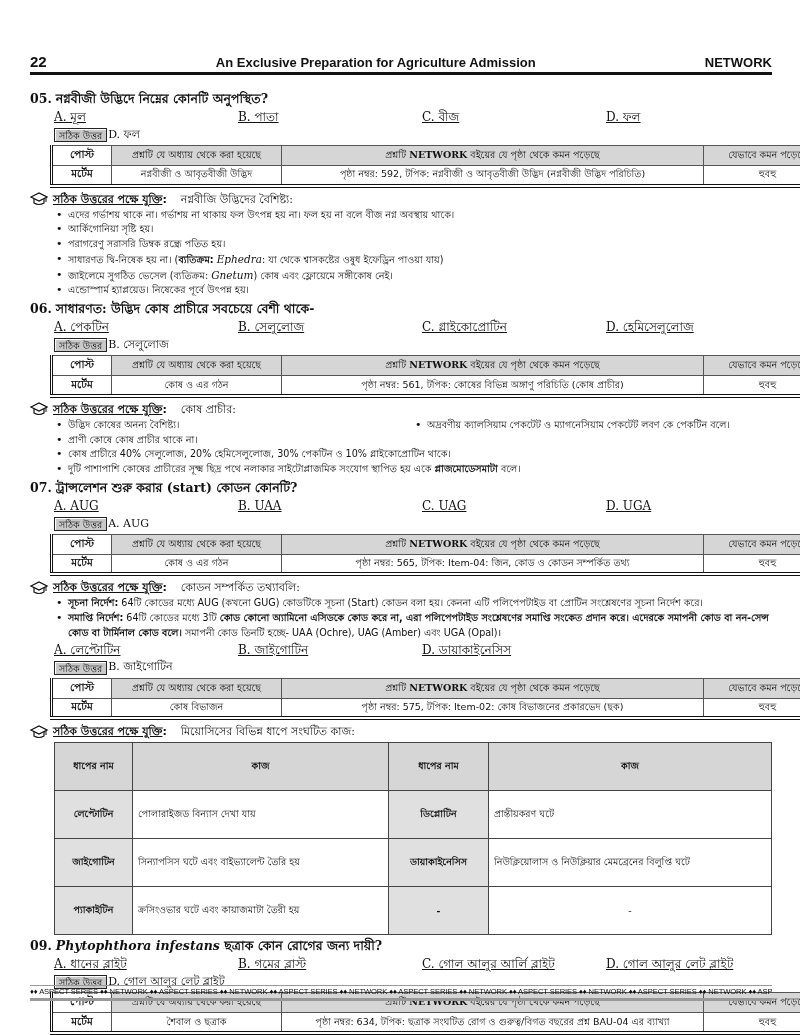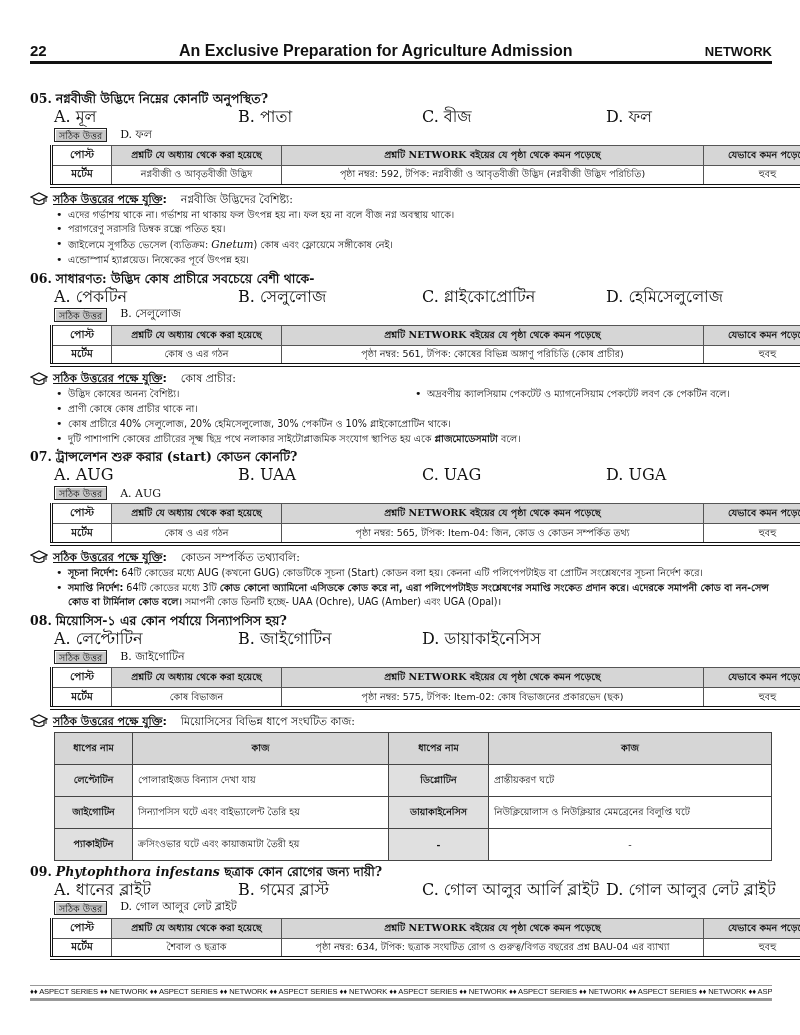--- a/index.html
+++ b/index.html
@@ -1,52 +1,52 @@
 <!DOCTYPE html>
 <html><head>
 <meta charset="utf-8">
 <style>
   * { box-sizing: border-box; margin: 0; padding: 0; }
   html, body { width: 800px; height: 1035px; background: #ffffff; }
   body { font-family: "DejaVu Serif", serif; color: #111; position: relative; overflow: hidden; }
 
-  .header { position: absolute; left: 30px; top: 42px; width: 742px; height: 22px; display: flex; align-items: baseline; justify-content: space-between; border-bottom: 3px solid #111; padding-bottom: 2px; }
+  .header { position: absolute; left: 30px; top: 53px; width: 742px; height: 22px; display: flex; align-items: baseline; justify-content: space-between; border-bottom: 3px solid #111; padding-bottom: 2px; }
   .header .pg { font-family: "Liberation Sans", sans-serif; font-weight: bold; font-size: 15px; }
-  .header .title { font-family: "Liberation Sans", sans-serif; font-weight: bold; font-size: 16px; }
+  .header .title { font-family: "Liberation Sans", sans-serif; font-weight: bold; font-size: 13px; }
   .header .brand { font-family: "Liberation Sans", sans-serif; font-weight: bold; font-size: 13px; }
 
   .content { position: absolute; left: 30px; top: 88px; width: 742px; }
 
   .q-title { font-size: 12.5px; font-weight: bold; line-height: 18px; margin-top: 2px; }
   .q-title .num { margin-right: 4px; }
   .q-title i { font-style: italic; }
-  .options { display: flex; padding-left: 24px; font-size: 16px; line-height: 18px; }
+  .options { display: flex; padding-left: 24px; font-size: 12px; line-height: 18px; text-decoration: underline; }
   .options .opt { flex: 0 0 184px; }
   .answer-row { display: flex; align-items: center; padding-left: 24px; font-size: 11px; height: 18px; margin-bottom: 1px; }
-  .answer-tag { background: #c9c9c9; border: 1px solid #222; box-shadow: inset 1px 1px 0 #fff; font-size: 9.5px; padding: 0 4px; height: 14px; line-height: 13px; margin-right: 13px; font-family: "DejaVu Sans", sans-serif; }
+  .answer-tag { background: #c9c9c9; border: 1px solid #222; box-shadow: inset 1px 1px 0 #fff; font-size: 9.5px; padding: 0 4px; height: 14px; line-height: 13px; margin-right: 1px; font-family: "DejaVu Sans", sans-serif; }
 
   .pm-table { margin-left: 20px; width: 782px; border-collapse: collapse; border-left: 3px double #111; border-bottom: 4px double #111; font-size: 10px; }
   .pm-table td { border: 1px solid #555; height: 20px; text-align: center; padding: 0 4px; font-family: "DejaVu Sans", sans-serif; font-size: 9.5px; }
   .pm-table .pm-label { font-weight: bold; width: 60px; font-size: 10.5px; border-left: 2px solid #111; }
-  .pm-table .hdr td.h { background: #d6d6d6; font-weight: bold; }
+  .pm-table .hdr td.h { background: #d6d6d6; font-weight: normal; }
   .pm-table .hdr td.h b.net { font-family: "DejaVu Serif", serif; }
 
   .reason-title { display: flex; align-items: center; font-size: 11px; line-height: 17px; margin-top: 3px; font-family: "DejaVu Sans", sans-serif; }
   .reason-title .cap-icon { width: 18px; height: 14px; margin-right: 5px; display: inline-block; }
   .reason-title .lbl { text-decoration: underline; font-weight: bold; }
   .reason-title .topic { font-weight: normal; margin-left: 14px; }
   ul.bullets { list-style: none; padding-left: 24px; font-family: "DejaVu Sans", sans-serif; font-size: 9.6px; line-height: 14.8px; }
   ul.bullets li { position: relative; padding-left: 14px; }
   ul.bullets li::before { content: "•"; position: absolute; left: 2px; top: 0; font-size: 11px; }
   ul.bullets li i { font-family: "DejaVu Serif", serif; font-style: italic; font-size: 10.5px; }
   .two-col { display: flex; }
   .two-col li { flex: 1; }
 
   .meiosis { margin-left: 24px; width: 718px; border-collapse: collapse; font-family: "DejaVu Sans", sans-serif; font-size: 9.5px; margin-top: 2px; }
-  .meiosis td { border: 1px solid #444; height: 32px; padding: 8px 5px; }
+  .meiosis td { border: 1px solid #444; height: 32px; padding: 16px 5px; }
   .meiosis .th { background: #d6d6d6; font-weight: bold; text-align: center; }
   .meiosis .stage { background: #e0e0e0; font-weight: bold; text-align: center; }
   .meiosis .center { text-align: center; }
 
   .footer { position: absolute; left: 30px; top: 985px; width: 742px; border-top: 1px solid #999; border-bottom: 3px solid #999; font-family: "Liberation Sans", sans-serif; font-size: 7.6px; line-height: 12px; white-space: nowrap; overflow: hidden; text-align: center; letter-spacing: -0.1px; }
 </style>
 </head>
 <body>
 
 <div class="header">
@@ -90,21 +90,23 @@
           <path d="M1 5 L9 1 L17 5 L9 9 Z" fill="none" stroke="#111" stroke-width="1.2"></path>
           <path d="M4 7 L4 11 Q9 14 14 11 L14 7" fill="none" stroke="#111" stroke-width="1.2"></path>
           <path d="M16 5.5 L16 10" stroke="#111" stroke-width="1"></path>
         </svg>
       <span class="lbl">সঠিক উত্তরের পক্ষে যুক্তি</span>
         <b>:</b>
       <span class="topic">নগ্নবীজি উদ্ভিদের বৈশিষ্ট্য:</span>
     </div>
     <ul class="bullets">
       <li>এদের গর্ভাশয় থাকে না। গর্ভাশয় না থাকায় ফল উৎপন্ন হয় না। ফল হয় না বলে বীজ নগ্ন অবস্থায় থাকে।</li>
+      <li>আর্কিগোনিয়া সৃষ্টি হয়।</li>
       <li>পরাগরেণু সরাসরি ডিম্বক রন্ধ্রে পতিত হয়।</li>
+      <li><span>সাধারণত দ্বি-নিষেক হয় না। (</span><b>ব্যতিক্রম:</b> <i>Ephedra</i><span>: যা থেকে শ্বাসকষ্টের ওষুধ ইফেড্রিন পাওয়া যায়)</span></li>
       <li><span>জাইলেমে সুগঠিত ভেসেল (ব্যতিক্রম: </span><i>Gnetum</i><span>) কোষ এবং ফ্লোয়েমে সঙ্গীকোষ নেই।</span></li>
       <li>এন্ডোস্পার্ম হ্যাপ্লয়েড। নিষেকের পূর্বে উৎপন্ন হয়।</li>
     </ul>
   </section>
 
   <section>
     <div class="q-title"><span class="num">06.</span><span>সাধারণত: উদ্ভিদ কোষ প্রাচীরে সবচেয়ে বেশী থাকে-</span></div>
     <div class="options">
       <span class="opt">A. পেকটিন</span>
       <span class="opt">B. সেলুলোজ</span>
@@ -190,21 +192,20 @@
         <b>:</b>
       <span class="topic">কোডন সম্পর্কিত তথ্যাবলি:</span>
     </div>
     <ul class="bullets">
       <li><b>সূচনা নির্দেশ:</b><span> 64টি কোডের মধ্যে AUG (কখনো GUG) কোডটিকে সূচনা (Start) কোডন বলা হয়। কেননা এটি পলিপেপটাইড বা প্রোটিন সংশ্লেষণের সূচনা নির্দেশ করে।</span></li>
       <li><b>সমাপ্তি নির্দেশ:</b><span> 64টি কোডের মধ্যে 3টি </span><b>কোড কোনো অ্যামিনো এসিডকে কোড করে না, এরা পলিপেপটাইড সংশ্লেষণের সমাপ্তি সংকেত প্রদান করে। এদেরকে সমাপনী কোড বা নন-সেন্স কোড বা টার্মিনাল কোড বলে।</b><span> সমাপনী কোড তিনটি হচ্ছে- UAA (Ochre), UAG (Amber) এবং UGA (Opal)।</span></li>
     </ul>
   </section>
 
   <section>
-    <div class="q-title"><span class="num">08.</span><span>মিয়োসিস-১ এর কোন পর্যায়ে সিন্যাপসিস হয়?</span></div>
     <div class="options">
       <span class="opt">A. লেপ্টোটিন</span>
       <span class="opt">B. জাইগোটিন</span>
       <span class="opt">D. ডায়াকাইনেসিস</span>
     </div>
     <div class="answer-row">
       <span class="answer-tag">সঠিক উত্তর</span>
       <span>B. জাইগোটিন</span>
     </div>
     <table class="pm-table">

